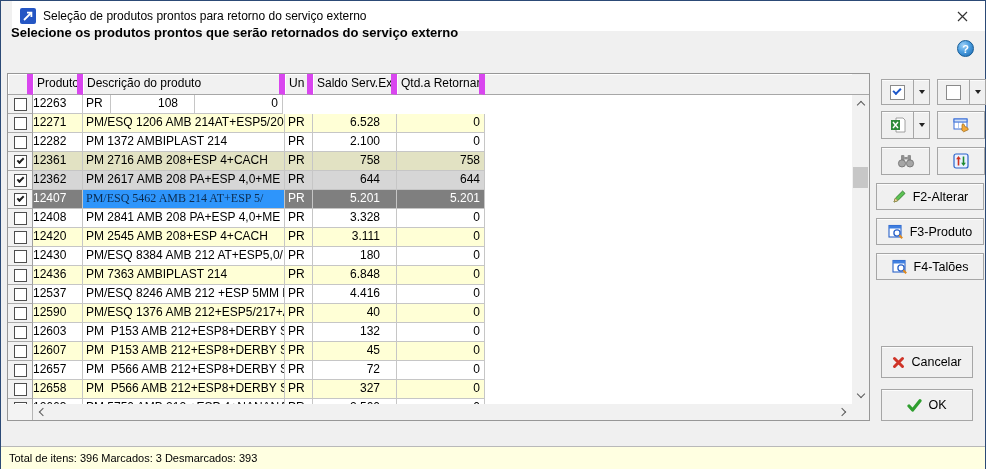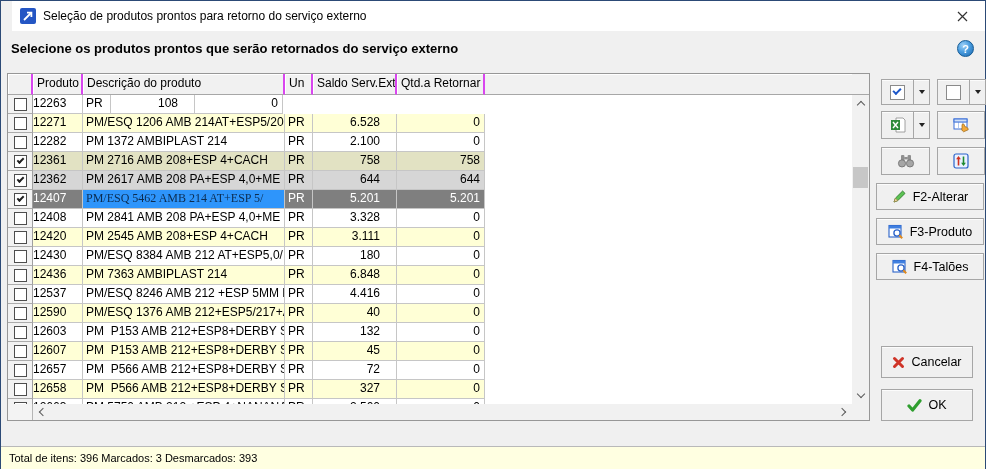--- a/index.html
+++ b/index.html
@@ -15,29 +15,29 @@
   body{width:986px;height:469px;overflow:hidden;background:#fff;}
   .window{position:relative;width:986px;height:469px;border:1px solid #2c4a76;background:#f0f0f0;}
 
   
   .titlebar{position:absolute;left:11px;top:0;right:0;height:30px;background:#fff;display:flex;align-items:center;padding-left:8px;}
   .appicon{width:16px;height:16px;flex:0 0 16px;}
   .title{font-size:12px;color:#000;margin-left:7px;}
   .closebtn{position:absolute;right:0;top:0;width:45px;height:30px;display:flex;align-items:center;justify-content:center;cursor:default;}
 
   
-  .subtitle{position:absolute;left:10px;top:40px;font-size:13px;font-weight:bold;color:#000;}
+  .subtitle{position:absolute;left:10px;top:24px;font-size:13px;font-weight:bold;color:#000;}
   .helpbtn{position:absolute;right:11px;top:39px;width:17px;height:17px;border-radius:50%;
     background:radial-gradient(circle at 35% 30%, #9fd1f7 0%, #4a9de0 45%, #1a67ad 100%);
     border:1px solid #145a94;color:#fff;font-size:11px;font-weight:bold;display:flex;align-items:center;justify-content:center;}
 
   
   .grid{position:absolute;left:6px;top:72px;width:863px;height:348px;border:1px solid #979797;background:#fff;}
   .ghead{display:flex;height:21px;}
-  .hcell{height:21px;background:#f1f1f1;border-right:2px solid #d946ef;border-bottom:1px solid #a7a7a7;
+  .hcell{height:21px;background:#f1f1f1;border-right:6px solid #d946ef;border-bottom:1px solid #a7a7a7;
     box-shadow:inset 0 1px 0 #fff,inset 1px 0 0 #fff;font-size:12px;color:#000;line-height:19px;padding:0 4px;
     overflow:hidden;white-space:pre;flex:0 0 auto;}
   .hcell.a-r{text-align:right;}
   .hfill{flex:1 1 auto;background:#f1f1f1;border-bottom:1px solid #a7a7a7;box-shadow:inset 0 1px 0 #fff;}
   .hcorner{flex:0 0 17px;background:#f1f1f1;border-bottom:1px solid #a7a7a7;}
 
   .gbody{position:absolute;left:0;top:21px;width:844px;height:309px;overflow:hidden;background:#fff;}
   .trow{display:flex;height:19px;}
   .c{height:19px;border-right:1px solid #c6c6c6;border-bottom:1px solid #c6c6c6;font-size:12px;line-height:17px;
     overflow:hidden;white-space:pre;flex:0 0 auto;color:#000;}

